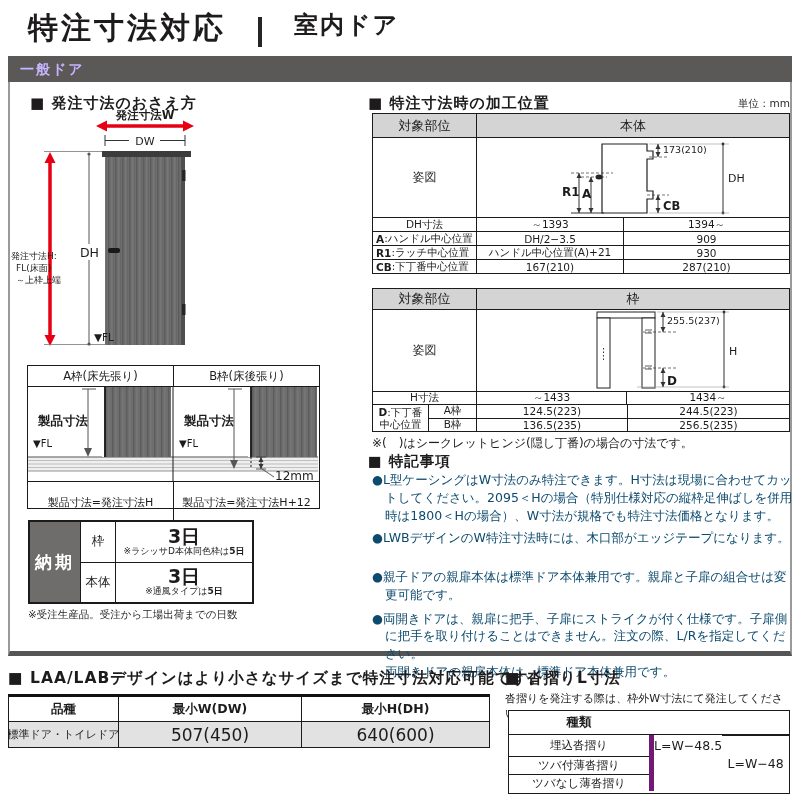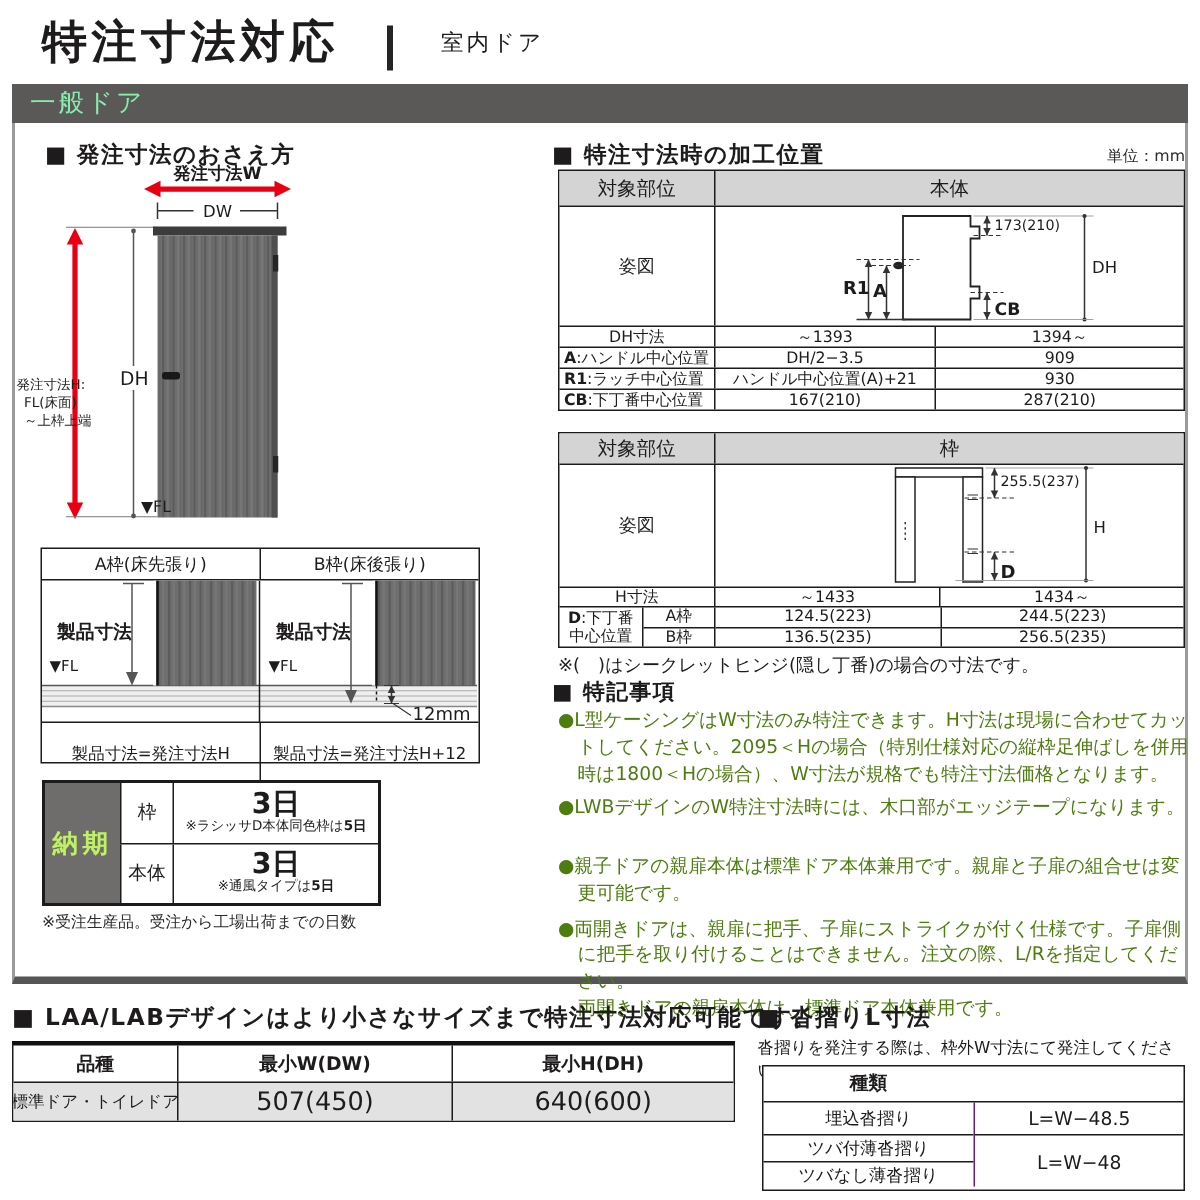--- a/index.html
+++ b/index.html
@@ -3,52 +3,52 @@
 <meta charset="utf-8">
 <style>
   *{margin:0;padding:0;box-sizing:border-box}
   html,body{width:800px;height:800px;background:#fff;overflow:hidden}
   body{position:relative;font-family:"DejaVu Sans","Liberation Sans",sans-serif;color:#1d1b1b;}
   .abs{position:absolute}
   svg text{font-family:"DejaVu Sans","Liberation Sans",sans-serif;fill:#1d1b1b}
   
   .page-title{left:28px;top:8px;font-size:30px;font-weight:bold;letter-spacing:3px}
   .hdr-divider{left:258px;top:17px;width:4px;height:30px;background:#262424}
-  .page-subtitle{left:294px;top:19px;font-size:15px;font-weight:normal;letter-spacing:2px}
-  .section-bar{left:8px;top:56px;width:784px;height:26px;background:#5b5858;color:#86efac;
-    font-size:17px;font-weight:normal;line-height:26px;padding-left:12px;letter-spacing:2px}
+  .page-subtitle{left:294px;top:9px;font-size:24px;font-weight:bold;letter-spacing:2px}
+  .section-bar{left:8px;top:56px;width:784px;height:26px;background:#5b5858;color:#c4b5fd;
+    font-size:14px;font-weight:bold;line-height:26px;padding-left:12px;letter-spacing:2px}
   
   .main-box{left:8px;top:82px;width:784px;height:574px;border-left:2px solid #9a9a9a;
     border-right:2px solid #9a9a9a;border-bottom:5px solid #555;background:#fff}
   .sec-h{font-size:15px;font-weight:bold;letter-spacing:1px}
   .small-note{font-size:10.5px;color:#2a2a2a}
   
   .tbl{position:absolute;border:1.5px solid #1c1a1a;background:#fff}
   .trow{display:flex;border-top:1px solid #1c1a1a}
   .trow.first{border-top:none}
   .tc{display:flex;align-items:center;justify-content:center;border-left:1px solid #1c1a1a;
       overflow:hidden;white-space:nowrap}
   .tc.first{border-left:none}
   .hdr-gray{background:#d4d4d4}
   .b{font-weight:bold}
   
   .ab-hd{font-size:11.5px}
   .ab-formula{font-size:11px}
   
-  .dl-label{background:#6f6c6c;color:#bef264;font-size:17px;font-weight:bold;letter-spacing:3px}
+  .dl-label{background:#6f6c6c;color:#ffffff;font-size:17px;font-weight:bold;letter-spacing:3px}
   .dl-part{font-size:12.5px}
   .dl-days{font-size:19px;font-weight:bold;line-height:1.05}
   .dl-note{font-size:9px;line-height:1.1}
   
   .rt-hcell{font-size:13px}
   .rt-data{font-size:10.5px}
   .fig-label{font-size:12px}
   
   .note-item{font-size:12.5px;line-height:1.42;white-space:pre-line;
-    text-indent:-13px;padding-left:13px;color:#4d7c0f}
+    text-indent:-13px;padding-left:13px;color:#0c4a6e}
   
   .bl-hdr{font-size:12.5px;font-weight:bold}
   .bl-kind{font-size:11px}
   .bl-val{font-size:17px}
   .shade{background:#e2e2e2}
   .br-hdr{font-size:12.5px;font-weight:bold}
   .br-kind{font-size:11.5px}
   .br-formula{font-size:12.5px}
 </style>
 </head>
@@ -370,18 +370,18 @@
 <div class="tbl" style="left:508px;top:710px;width:282px;height:84px">
   <div class="trow first" style="height:23px">
     <div class="tc first br-hdr" style="width:140px">種類</div>
   </div>
   <div style="display:flex;height:57px;border-top:1px solid #1c1a1a">
     <div style="width:140px;display:flex;flex-direction:column">
       <div class="tc first br-kind" style="height:21px">埋込沓摺り</div>
       <div class="tc first br-kind" style="height:18px;border-top:1px solid #1c1a1a">ツバ付薄沓摺り</div>
       <div class="tc first br-kind" style="flex:1;border-top:1px solid #1c1a1a">ツバなし薄沓摺り</div>
     </div>
-    <div style="flex:1;display:flex;flex-direction:column;border-left:1px solid #701a75">
+    <div style="flex:1;display:flex;border-left:5px solid #701a75">
       <div class="tc first br-formula" style="height:21px">L=W−48.5</div>
       <div class="tc first br-formula" style="flex:1;border-top:1px solid #1c1a1a">L=W−48</div>
     </div>
   </div>
 </div>
 
 </body></html>

